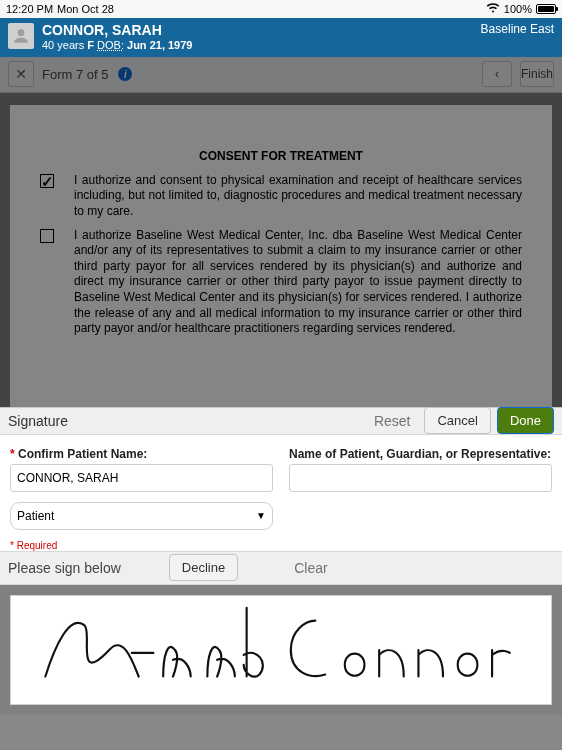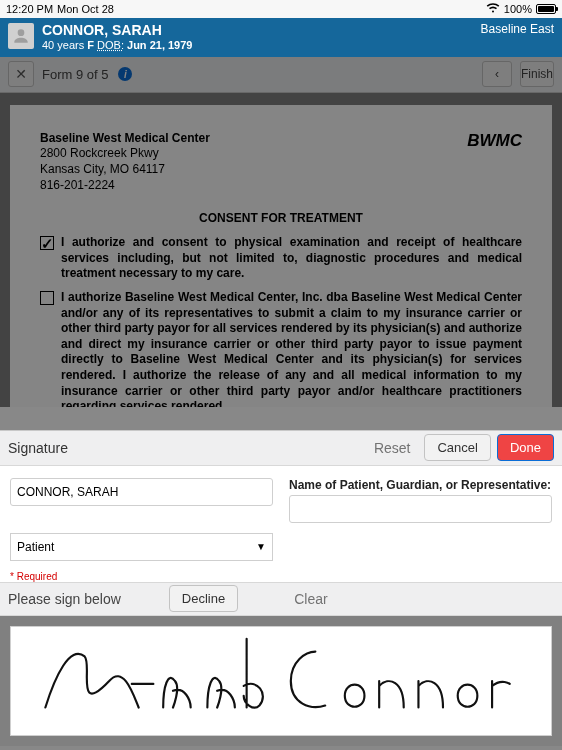--- a/index.html
+++ b/index.html
@@ -35,39 +35,39 @@
 .nav-btn.arrow { width: 30px; justify-content: center; padding: 0; }
 
 
 .doc-outer { background: #808080; padding: 12px 10px 0 10px; height: 314px; overflow: hidden; }
 .doc { background: #fff; padding: 26px 30px; font-family: "Times New Roman", serif; font-size: 12px; color: #000; height: 100%; }
 .doc-head { display: flex; justify-content: space-between; }
 .doc-head-left { line-height: 1.3; }
 .facility { font-weight: bold; }
 .doc-logo { font-weight: bold; font-style: italic; font-size: 17px; }
 .doc-title { text-align: center; font-weight: bold; margin: 18px 0 10px; font-size: 12px; }
-.consent-item { display: flex; gap: 7px; margin-bottom: 8px; text-align: justify; line-height: 1.3; font-weight: bold; }
+.consent-item { display: flex; gap: 20px; margin-bottom: 8px; text-align: justify; line-height: 1.3; }
 .cbox { width: 14px; height: 14px; border: 1.5px solid #000; flex-shrink: 0; margin-top: 1px; position: relative; }
 .cbox.checked::before { content: "✓"; position: absolute; top: -3px; left: 0; font-size: 15px; font-weight: bold; }
 
 
 .sig-modal { position: relative; z-index: 10; background: #fff; }
-.sig-bar { background: #efeff0; height: 36px; display: flex; align-items: center; padding: 0 8px; border-top: 1px solid #c8c8c8; border-bottom: 1px solid #d8d8d8; margin-top: 23px; }
+.sig-bar { background: #efeff0; height: 28px; display: flex; align-items: center; padding: 0 8px; border-top: 1px solid #c8c8c8; border-bottom: 1px solid #d8d8d8; }
 .sig-bar-title { font-size: 14px; color: #333; }
 .sig-bar .spacer { flex: 1; }
 .link-btn { color: #737373; font-size: 14px; background: none; border: none; padding: 0 8px; cursor: pointer; }
 .pill-btn { font-size: 13px; border: 1px solid #c3c3c3; background: #f2f2f2; border-radius: 4px; padding: 5px 12px; cursor: pointer; color: #333; text-align: right; }
-.pill-btn.primary { background: #ef4444; color: #fff; border-color: #0a6dd6; }
+.pill-btn.primary { background: #4d7c0f; color: #fff; border-color: #0a6dd6; }
 .sig-bar .gap { width: 6px; }
 
 .form-grid { padding: 12px 10px 8px; display: grid; grid-template-columns: 1fr 1fr; gap: 10px 16px; font-size: 12px; }
 .lbl { font-weight: bold; color: #222; margin-bottom: 3px; display: block; }
 .req { color: #d40000; }
 .inp { width: 100%; height: 28px; border: 1px solid #cfcfcf; border-radius: 3px; padding: 0 6px; font-size: 12px; }
-.sel { width: 100%; height: 28px; border: 1px solid #cfcfcf; border-radius: 0; padding: 0 6px; font-size: 12px; background: #fff; display: flex; align-items: center; justify-content: space-between; }
+.sel { width: 100%; height: 28px; border: 1px solid #cfcfcf; border-radius: 9px; padding: 0 6px; font-size: 12px; background: #fff; display: flex; align-items: center; justify-content: space-between; }
 .caret { font-size: 10px; }
 
 .req-note { font-size: 10px; color: #d40000; padding: 2px 10px 0; }
 
 .sign-bar { background: #efeff0; height: 34px; display: flex; align-items: center; padding: 0 8px; border-top: 1px solid #d8d8d8; border-bottom: 1px solid #d8d8d8; gap: 24px; }
 .sign-bar .title { font-size: 14px; color: #444; }
 
 .sig-pad-wrap { background: #808080; padding: 10px; }
 .sig-pad { background: #fff; border: 1px solid #cfcfcf; height: 110px; position: relative; }
 .sig-pad svg { width: 100%; height: 100%; }
@@ -110,40 +110,31 @@
   </div>
   <div class="pt-loc">Baseline East</div>
 </div>
 
 <div class="dimmed">
 
   <div class="formnav">
     <div class="x-btn">
       <span>✕</span>
     </div>
-    <span class="formnav-title">Form 9 of 5</span>
+    <span class="formnav-title">Form 7 of 5</span>
     <span class="info-icon">i</span>
     <div class="spacer"></div>
     <div class="nav-btn arrow">
       <span>‹</span>
     </div>
     <div class="nav-btn">Finish</div>
   </div>
 
   <div class="doc-outer">
     <div class="doc">
-      <div class="doc-head">
-        <div class="doc-head-left">
-          <div class="facility">Baseline West Medical Center</div>
-          <div>2800 Rockcreek Pkwy</div>
-          <div>Kansas City, MO 64117</div>
-          <div>816-201-2224</div>
-        </div>
-        <div class="doc-logo">BWMC</div>
-      </div>
       <div class="doc-title">CONSENT FOR TREATMENT</div>
 
       <div class="consent-item">
         <div class="cbox checked"></div>
         <div>I authorize and consent to physical examination and receipt of healthcare services including, but not limited to, diagnostic procedures and medical treatment necessary to my care.</div>
       </div>
       <div class="consent-item">
         <div class="cbox"></div>
         <div>I authorize Baseline West Medical Center, Inc. dba Baseline West Medical Center and/or any of its representatives to submit a claim to my insurance carrier or other third party payor for all services rendered by its physician(s) and authorize and direct my insurance carrier or other third party payor to issue payment directly to Baseline West Medical Center and its physician(s) for services rendered. I authorize the release of any and all medical information to my insurance carrier or other third party payor and/or healthcare practitioners regarding services rendered.</div>
       </div>
@@ -160,20 +151,21 @@
     <div class="spacer"></div>
     <button class="link-btn">Reset</button>
     <div class="gap"></div>
     <button class="pill-btn">Cancel</button>
     <div class="gap"></div>
     <button class="pill-btn primary">Done</button>
   </div>
 
   <div class="form-grid">
     <div>
+      <label class="lbl"><span class="req">*</span> <span>Confirm Patient Name:</span></label>
       <input class="inp" value="CONNOR, SARAH" style="">
     </div>
     <div>
       <label class="lbl">Name of Patient, Guardian, or Representative:</label>
       <input class="inp" value="" style="">
     </div>
     <div style="grid-column:1;">
       <div class="sel">
         <span>Patient</span>
         <span class="caret">▼</span>

